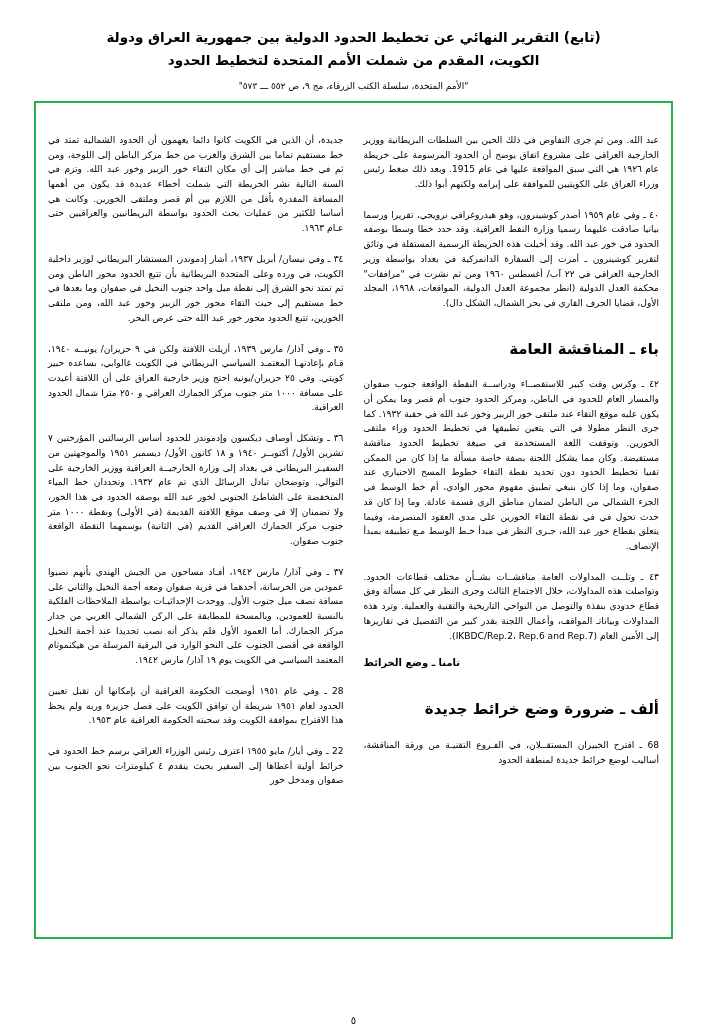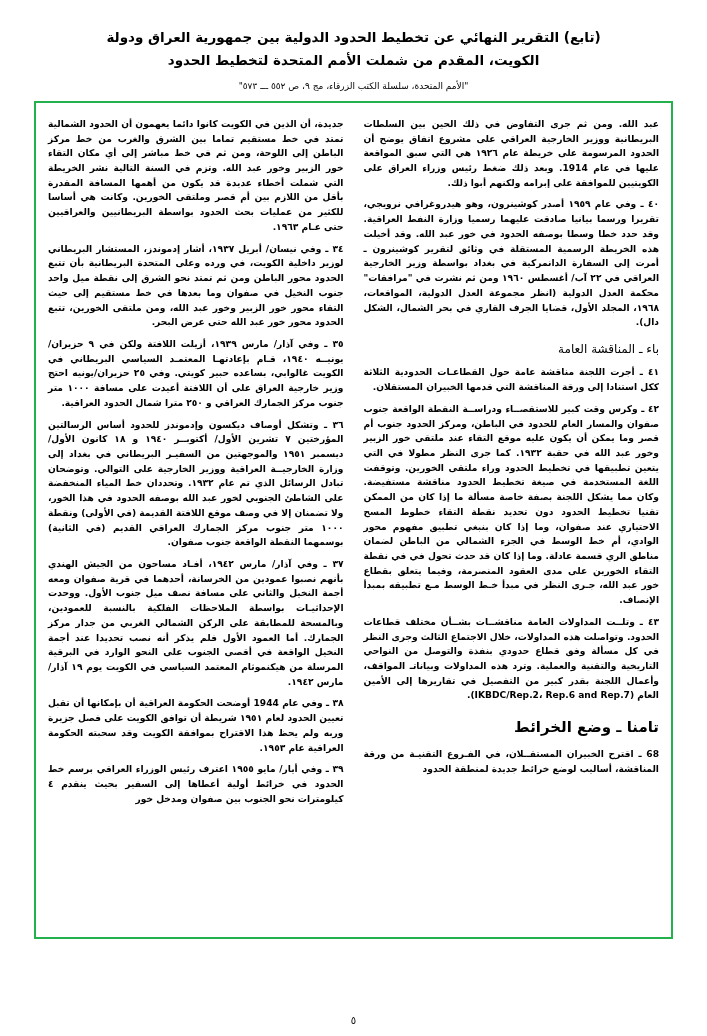--- a/index.html
+++ b/index.html
@@ -52,34 +52,33 @@
     height: 100%;
   }
   .col {
     flex: 1 1 0;
     font-size: 9.1px;
     line-height: 1.62;
     text-align: justify;
     text-justify: inter-word;
   }
   .col p {
-    margin: 0 0 7px 0;
+    margin: 16px 0 7px 0;
     text-align: justify;
-    font-weight: bold;
   }
   .heading-center {
-    text-align: right;
+    text-align: left;
     font-weight: bold;
-    font-size: 15px;
+    font-size: 10px;
     margin: 12px 0 8px 0;
   }
   .heading-sub {
-    font-weight: normal;
-    font-size: 12px;
-    margin: 10px 0 6px 0;
+    font-weight: bold;
+    font-size: 15px;
+    margin: 26px 0 6px 0;
     text-align: right;
   }
   .pagenum {
     position: absolute;
     bottom: 10px;
     left: 0;
     right: 0;
     text-align: center;
     font-size: 10px;
   }
@@ -92,42 +91,42 @@
   <div class="header">
     <div class="title-line">(تابع) التقرير النهائي عن تخطيط الحدود الدولية بين جمهورية العراق ودولة</div>
     <div class="title-line">الكويت، المقدم من شملت الأمم المتحدة لتخطيط الحدود</div>
     <div class="subtitle-line">"الأمم المتحدة، سلسلة الكتب الزرقاء، مج ٩، ص ٥٥٢ ـــ ٥٧٣"</div>
   </div>
 
   <div class="frame">
     <div class="cols">
 
       <div class="col">
-        <p>عبد الله. ومن ثم جرى التفاوض في ذلك الحين بين السلطات البريطانية ووزير الخارجية العراقي على مشروع اتفاق يوضح أن الحدود المرسومة على خريطة عام ١٩٢٦ هي التي سبق المواقعة عليها في عام 1914. وبعد ذلك ضغط رئيس وزراء العراق على الكويتيين للموافقة على إبرامه ولكنهم أبوا ذلك.</p>
+        <p>عبد الله. ومن ثم جرى التفاوض في ذلك الحين بين السلطات البريطانية ووزير الخارجية العراقي على مشروع اتفاق يوضح أن الحدود المرسومة على خريطة عام ١٩٢٦ هي التي سبق المواقعة عليها في عام 1915. وبعد ذلك ضغط رئيس وزراء العراق على الكويتيين للموافقة على إبرامه ولكنهم أبوا ذلك.</p>
         <p>٤٠ ـ وفي عام ١٩٥٩ أصدر كوشينرون، وهو هيدروغرافي نرويجي، تقريرا ورسما بيانيا صادقت عليهما رسميا وزارة النفط العراقية. وقد حدد خطا وسطا بوصفه الحدود في خور عبد الله. وقد أخيلت هذه الخريطة الرسمية المستقلة في وثائق لتقرير كوشينرون ـ أمرت إلى السفارة الدانمركية في بغداد بواسطة وزير الخارجية العراقي في ٢٢ آب/ أغسطس ١٩٦٠ ومن ثم نشرت في "مرافقات" محكمة العدل الدولية (انظر مجموعة العدل الدولية، المواقعات، ١٩٦٨، المجلد الأول، قضايا الجرف القاري في بحر الشمال، الشكل دال).</p>
 
         <div class="heading-sub">باء ـ المناقشة العامة</div>
 
-        <p>٤١ ـ أجرت اللجنة مناقشة عامة حول القطاعـات الحدودية الثلاثة ككل استنادا إلى ورقة المناقشة التي قدمها الخبيران المستقلان.</p>
         <p>٤٢ ـ وكرس وقت كبير للاستقصــاء ودراســة النقطة الواقعة جنوب صفوان والمسار العام للحدود في الباطن، ومركز الحدود جنوب أم قصر وما يمكن أن يكون عليه موقع التقاء عند ملتقى خور الزبير وخور عبد الله في حقبة ١٩٣٢. كما جرى النظر مطولا في التي يتعين تطبيقها في تخطيط الحدود وراء ملتقى الخورين. وتوقفت اللغة المستخدمة في صيغة تخطيط الحدود مناقشة مستفيضة. وكان مما يشكل اللجنة بصفة خاصة مسألة ما إذا كان من الممكن تقنيا تخطيط الحدود دون تحديد نقطة التقاء خطوط المسح الاحتياري عند صفوان، وما إذا كان بنبغي تطبيق مفهوم محور الوادي، أم خط الوسط في الجزء الشمالي من الباطن لضمان مناطق الري قسمة عادلة. وما إذا كان قد حدث تحول في في نقطة التقاء الخورين على مدى العقود المنصرمة، وفيما يتعلق بقطاع خور عبد الله، جـرى النظر في مبدأ خـط الوسط مـع تطبيقه بمبدأ الإنصاف.</p>
         <p>٤٣ ـ وتلــت المداولات العامة مناقشــات بشــأن مختلف قطاعات الحدود. وتواصلت هذه المداولات، خلال الاجتماع الثالث وجرى النظر في كل مسألة وفق قطاع حدودي بنفذة والتوصل من النواحي التاريخية والتقنية والعملية. وترد هذه المداولات وبياناتـ المواقف، وأعمال اللجنة بقدر كبير من التفصيل في تقاريرها إلى الأمين العام (IKBDC/Rep.2، Rep.6 and Rep.7).</p>
 
         <div class="heading-center">تامنا ـ وضع الخرائط</div>
 
+        <div class="heading-sub">ألف ـ ضرورة وضع خرائط جديدة</div>
 
         <p>68 ـ اقترح الخبيران المستقــلان، في الفـروع التقنيـة من ورقة المناقشة، أساليب لوضع خرائط جديدة لمنطقة الحدود</p>
       </div>
 
       <div class="col">
         <p>جديدة، أن الذين في الكويت كانوا دائما يعهمون أن الحدود الشمالية تمتد في خط مستقيم تماما بين الشرق والغرب من خط مركز الباطن إلى اللوحة، ومن ثم في خط مباشر إلى أي مكان التقاء خور الزبير وخور عبد الله. وتزم في السنة التالية نشر الخريطة التي شملت أخطاء عديدة قد يكون من أهمها المسافة المقدرة بأقل من اللازم بين أم قصر وملتقى الخورين. وكانت هي أساسا للكثير من عمليات بحث الحدود بواسطة البريطانيين والعراقيين حتى عـام ١٩٦٣.</p>
         <p>٣٤ ـ وفي نيسان/ أبريل ١٩٣٧، أشار إدموندز، المستشار البريطاني لوزير داخلية الكويت، في ورده وعلى المتحدة البريطانية بأن تتبع الحدود محور الباطن ومن ثم تمتد نحو الشرق إلى نقطة ميل واحد جنوب النخيل في صفوان وما بعدها في خط مستقيم إلى حيث التقاء محور خور الزبير وخور عبد الله، ومن ملتقى الخورين، تتبع الحدود محور خور عبد الله حتى عرض البحر.</p>
         <p>٣٥ ـ وفي آذار/ مارس ١٩٣٩، أزيلت اللافتة ولكن في ٩ حزيران/ يونيــه ١٩٤٠، قـام بإعادتهـا المعتمـد السياسي البريطاني في الكويت غالوابي، بساعده حبير كويتي. وفي ٢٥ حزيران/يونيه احتج وزير خارجية العراق على أن اللافتة أعيدت على مسافة ١٠٠٠ متر جنوب مركز الجمارك العراقي و ٢٥٠ مترا شمال الحدود العراقية.</p>
         <p>٣٦ ـ وتشكل أوصاف ديكسون وإدموندز للحدود أساس الرسالتين المؤرختين ٧ تشرين الأول/ أكتوبــر ١٩٤٠ و ١٨ كانون الأول/ ديسمبر ١٩٥١ والموجهتين من السفيـر البريطاني في بغداد إلى وزارة الخارجيــة العراقية ووزير الخارجية على التوالي. وتوضحان تبادل الرسائل الذي تم عام ١٩٣٢. وتحددان خط المياء المنخفضة على الشاطئ الجنوبي لخور عبد الله بوصفه الحدود في هذا الخور، ولا تضمنان إلا في وصف موقع اللافتة القديمة (في الأولى) ونقطة ١٠٠٠ متر جنوب مركز الجمارك العراقي القديم (في الثانية) بوسمهما النقطة الواقعة جنوب صفوان.</p>
         <p>٣٧ ـ وفي آذار/ مارس ١٩٤٢، أفـاد مساحون من الجيش الهندي بأنهم نصبوا عمودين من الخرسانة، أحدهما في قرية صفوان ومعه أجمة النخيل والثاني على مسافة نصف ميل جنوب الأول. ووحدت الإحداثيـات بواسطة الملاحظات الفلكية بالنسبة للعمودين، وبالمسحة للمطابقة على الركن الشمالي الغربي من جدار مركز الجمارك. أما العمود الأول فلم يذكر أنه نصب تحديدا عند أجمة النخيل الواقعة في أقصى الجنوب على النحو الوارد في البرقية المرسلة من هيكنموثام المعتمد السياسي في الكويت يوم ١٩ آذار/ مارس ١٩٤٢.</p>
-        <p>٣٨ ـ وفي عام 1944 أوضحت الحكومة العراقية أن بإمكانها أن تقبل تعيين الحدود لعام ١٩٥١ شريطة أن توافق الكويت على فصل جزيرة وربه ولم يحظ هذا الاقتراح بموافقة الكويت وقد سحبته الحكومة العراقية عام ١٩٥٣.</p>
-        <p>٣٩ ـ وفي أيار/ مايو ١٩٥٥ اعترف رئيس الوزراء العراقي برسم خط الحدود في خرائط أولية أعطاها إلى السفير بحيث ينقدم ٤ كيلومترات نحو الجنوب بين صفوان ومدخل خور</p>
+        <p>28 ـ وفي عام ١٩٥١ أوضحت الحكومة العراقية أن بإمكانها أن تقبل تعيين الحدود لعام ١٩٥١ شريطة أن توافق الكويت على فصل جزيرة وربه ولم يحظ هذا الاقتراح بموافقة الكويت وقد سحبته الحكومة العراقية عام ١٩٥٣.</p>
+        <p>22 ـ وفي أيار/ مايو ١٩٥٥ اعترف رئيس الوزراء العراقي برسم خط الحدود في خرائط أولية أعطاها إلى السفير بحيث ينقدم ٤ كيلومترات نحو الجنوب بين صفوان ومدخل خور</p>
       </div>
 
     </div>
   </div>
 
   <div class="pagenum">٥</div>
 </div>
 
 </body></html>

